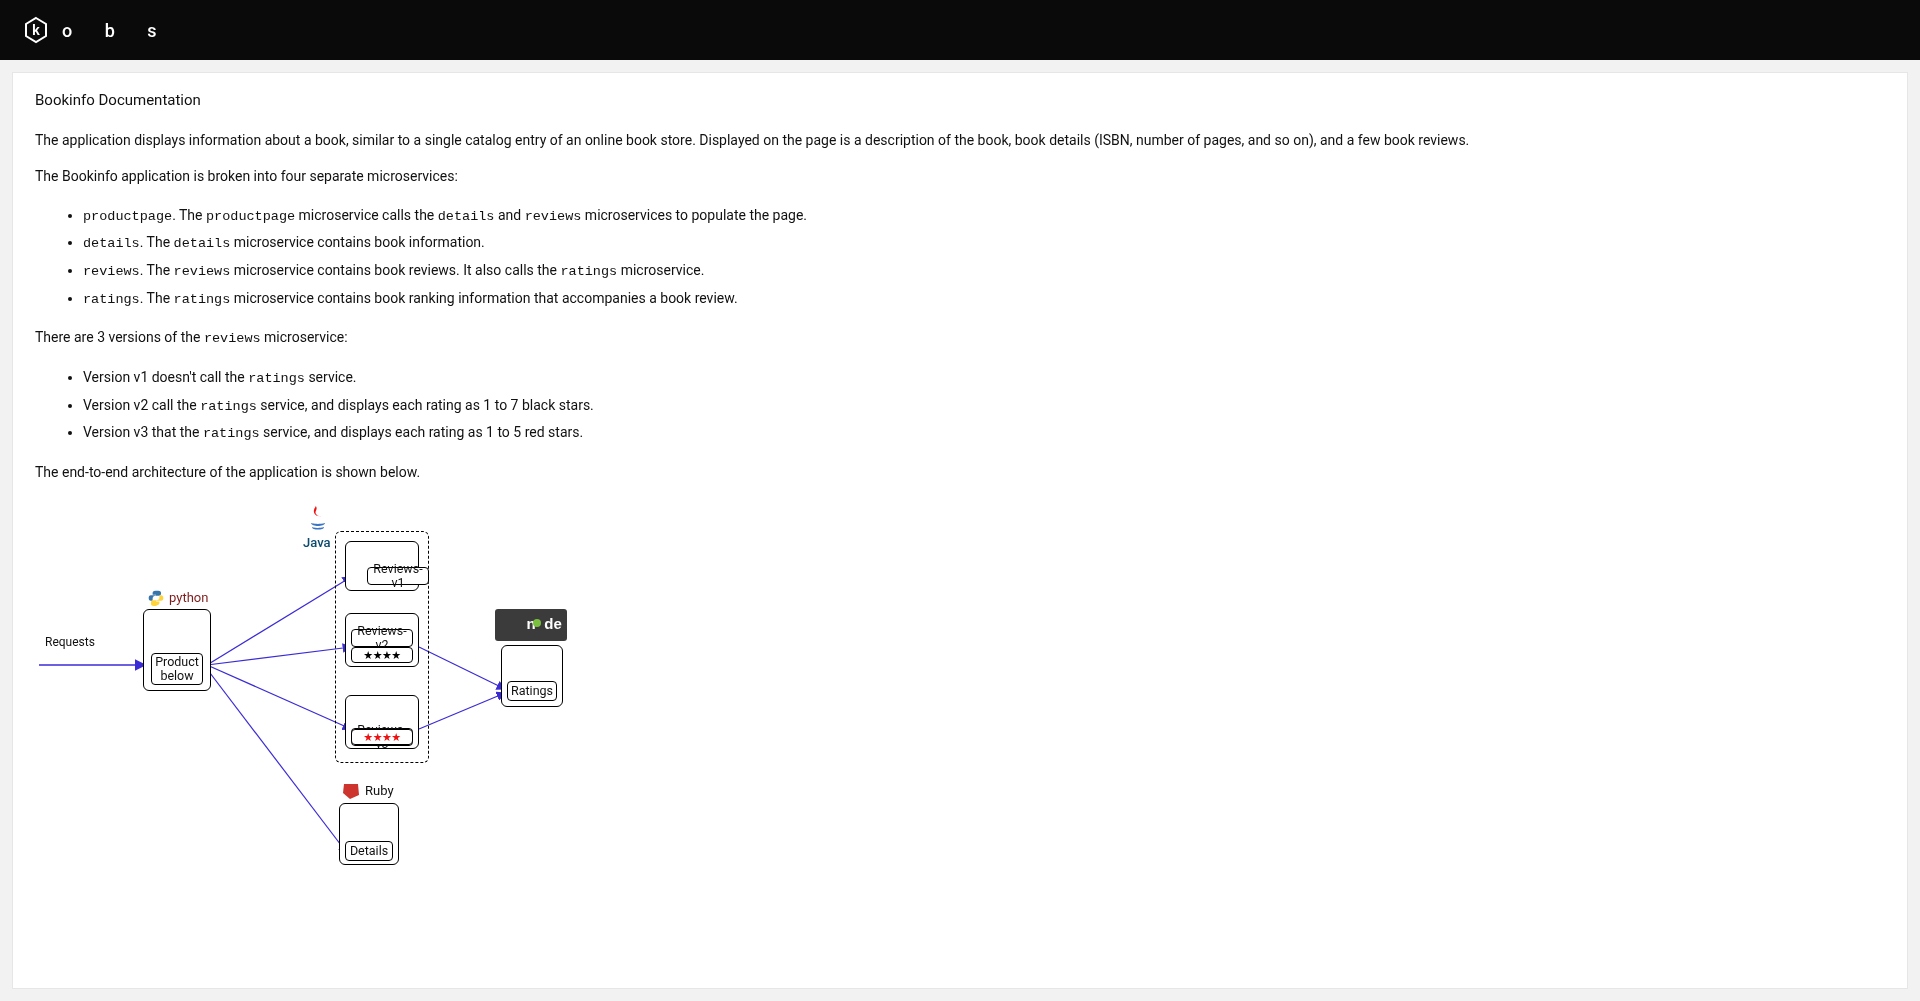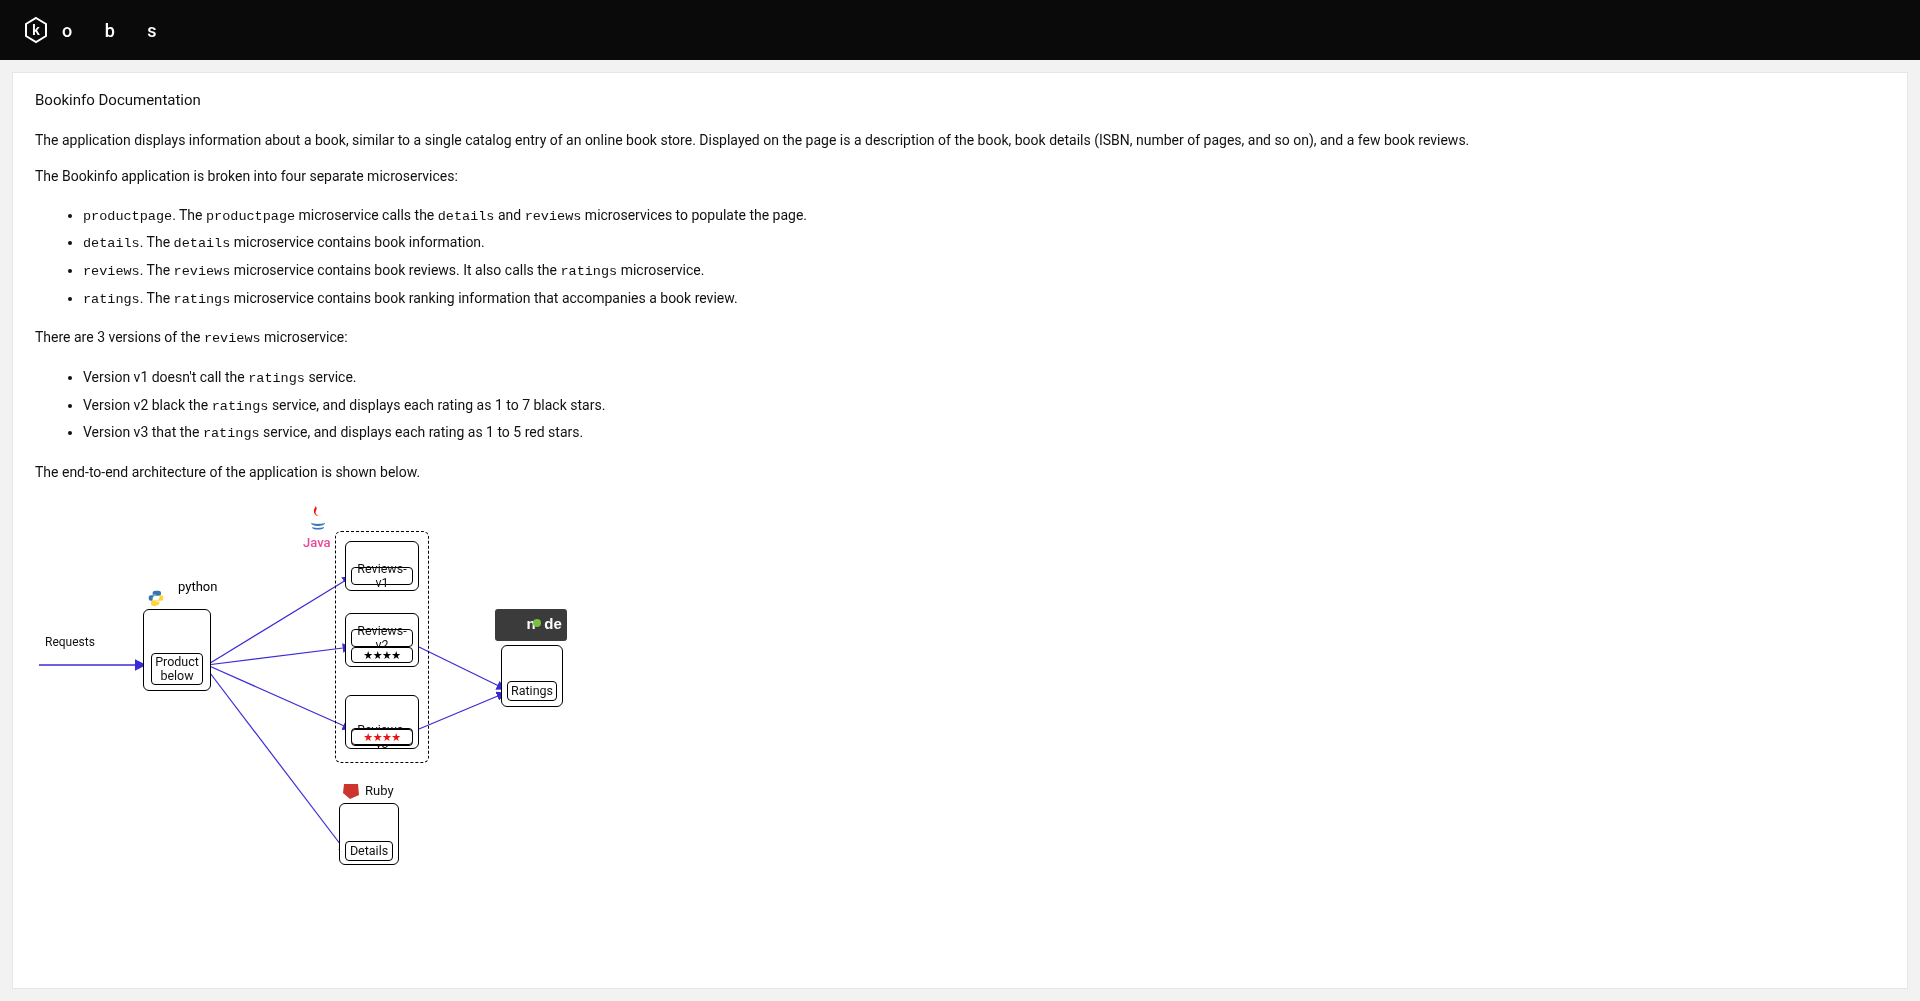--- a/index.html
+++ b/index.html
@@ -60,21 +60,21 @@
       <code class="mono">ratings</code><span>. The </span><code class="mono">ratings</code><span> microservice contains book ranking information that accompanies a book review.</span>
     </li>
   </ul>
 
   <p class="para">
     <span>There are 3 versions of the </span><code class="mono">reviews</code><span> microservice:</span>
   </p>
 
   <ul class="bul">
     <li><span>Version v1 doesn't call the </span><code class="mono">ratings</code><span> service.</span></li>
-    <li><span>Version v2 black the </span><code class="mono">ratings</code><span> service, and displays each rating as 1 to 7 black stars.</span></li>
+    <li><span>Version v2 call the </span><code class="mono">ratings</code><span> service, and displays each rating as 1 to 7 black stars.</span></li>
     <li><span>Version v3 that the </span><code class="mono">ratings</code><span> service, and displays each rating as 1 to 5 red stars.</span></li>
   </ul>
 
   <p class="para">The end-to-end architecture of the application is shown below.</p>
 
   <div class="diagram-wrap">
     <div class="diag">
       <svg class="arrows">
         <defs>
           <marker id="ah" markerWidth="8" markerHeight="8" refX="7" refY="4" orient="auto">
@@ -95,38 +95,38 @@
       </svg>
 
       <div class="reqlabel" style="left:6px; top:138px;">Requests</div>
 
       <span class="pyicon" style="left:108px; top:92px;">
         <svg width="18" height="18" viewBox="0 0 32 32">
             <path d="M15 3c-4 0-5 2-5 4v3h6v1H7c-3 0-4 2-4 5s1 5 4 5h3v-4c0-3 2-5 5-5h6c2 0 4-1 4-4V7c0-2-1-4-5-4h-5z" fill="#3776ab"></path>
             <path d="M17 29c4 0 5-2 5-4v-3h-6v-1h9c3 0 4-2 4-5s-1-5-4-5h-3v4c0 3-2 5-5 5h-6c-2 0-4 1-4 4v2c0 2 1 4 5 4h5z" fill="#ffd43b"></path>
           </svg>
       </span>
-      <span class="langlabel" style="left:130px; top:82px; color:#000000;margin-left:9px;">python</span>
+      <span class="langlabel" style="left:130px; top:93px; color:#7f1d1d;">python</span>
 
       <div class="outerbox" style="left:104px; top:112px; width:68px; height:82px;"></div>
       <div class="dbox" style="left:112px; top:156px; width:52px; height:32px;">Product below</div>
 
       <span class="javaicon" style="left:268px; top:6px;">
         <svg width="22" height="30" viewBox="0 0 22 30">
             <path d="M8 2c4 4-1 6 1 9 2 3 5 2 5 2-4 1-8-2-7-6 0-2 3-3 1-5z" fill="#e11"></path>
             <path d="M4 20c0 0 6 2 14 0 0 2-4 3-7 3s-7-1-7-3z" fill="#3a75c4"></path>
             <path d="M5 24c0 0 5 2 12 0 0 2-3 2.5-6 2.5s-6-.5-6-2.5z" fill="#3a75c4"></path>
           </svg>
       </span>
-      <span class="langlabel" style="left:264px; top:38px; color:#ec4899; font-weight:500;">Java</span>
+      <span class="langlabel" style="left:264px; top:38px; color:#0c4a6e; font-weight:500;">Java</span>
 
       <div class="dreview-group" style="left:296px; top:34px; width:94px; height:232px;"></div>
 
       <div class="outerbox" style="left:306px; top:44px; width:74px; height:50px;"></div>
-      <div class="dbox" style="left:312px; top:70px; width:62px; height:18px;">Reviews-v1</div>
+      <div class="dbox" style="left:328px; top:70px; width:62px; height:18px;">Reviews-v1</div>
 
       <div class="outerbox" style="left:306px; top:116px; width:74px; height:54px;"></div>
       <div class="dbox" style="left:312px; top:132px; width:62px; height:18px;">Reviews-v2</div>
       <div class="dbox stars" style="left:312px; top:150px; width:62px; height:16px; color:#000;">★★★★</div>
 
       <div class="outerbox" style="left:306px; top:198px; width:74px; height:54px;"></div>
       <div class="dbox" style="left:312px; top:214px; width:62px; height:18px;margin-top:17px;">Reviews-v3</div>
       <div class="dbox stars" style="left:312px; top:232px; width:62px; height:16px; color:#e11;">★★★★</div>
 
       <span class="nodeicon" style="left:456px; top:112px;">

